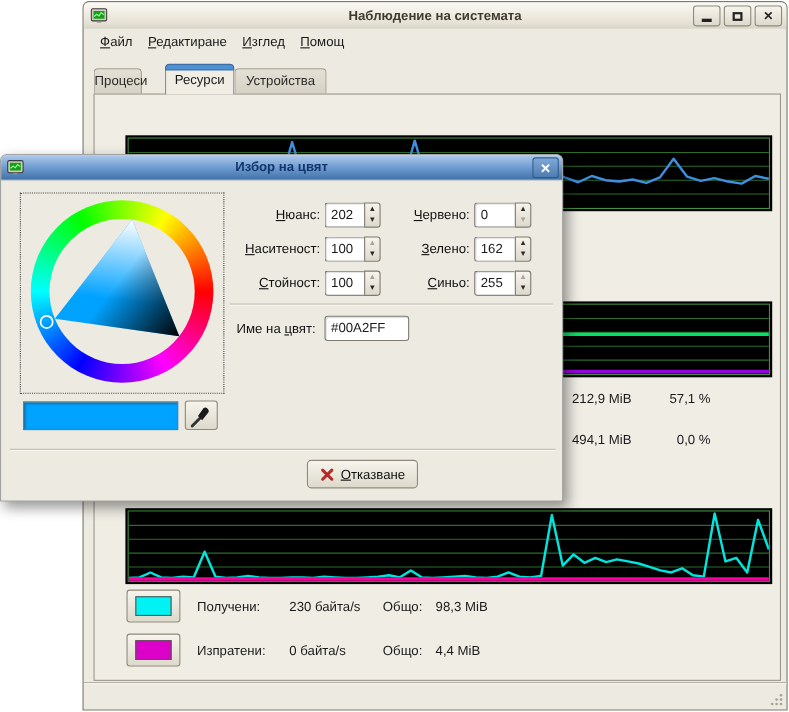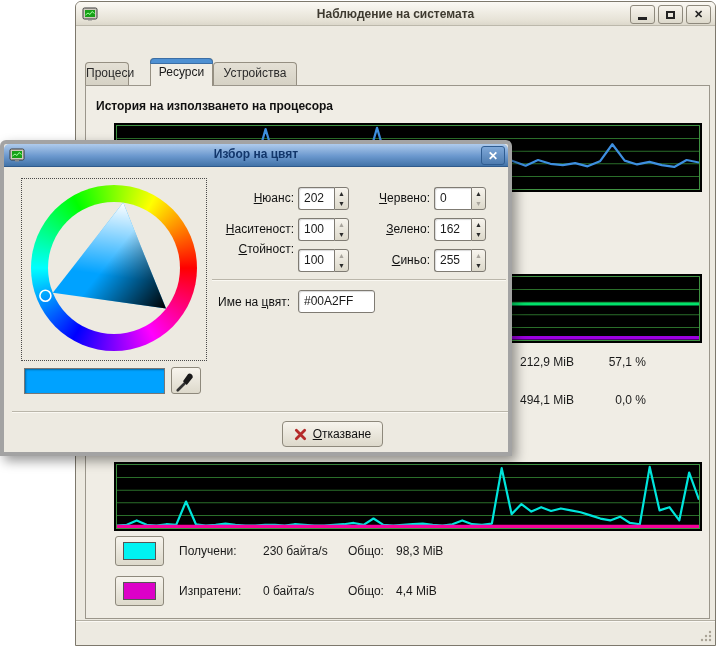--- a/index.html
+++ b/index.html
@@ -54,21 +54,21 @@
   .lg-rate  { left:148px; width:84px; }
   .lg-total-label { left:233px; width:46px; }
   .lg-total { left:281px; }
 
   .statusbar { position:absolute; left:0; bottom:0; width:100%; height:25px;
     border-top:1px solid #B3AFA3; box-shadow:inset 0 1px 0 #FBF9F4; }
   .grip { position:absolute; right:3px; bottom:3px; width:14px; height:14px; }
 
   
   .dialog { position:absolute; left:0; top:140px; width:512px; height:316px; background:#EDEAE1;
-    border:4px solid #a3a3a3; border-radius:6px 6px 0 0; box-shadow:4px 5px 12px rgba(0,0,0,.40); z-index:10; }
+    border:1px solid #a3a3a3; border-radius:6px 6px 0 0; box-shadow:4px 5px 12px rgba(0,0,0,.40); z-index:10; }
   .dlg-titlebar { position:absolute; left:0; top:0; width:100%; height:23px;
     background:linear-gradient(#AFCBEC,#6B98CE 55%,#4273A8); border-bottom:1px solid #2F5A8C;
     border-radius:5px 5px 0 0; }
   .dlg-title { position:absolute; left:0; right:0; top:3px; text-align:center; font-weight:bold; color:#12366B; }
   .dlg-icon { position:absolute; left:5px; top:3px; width:16px; height:16px; }
   .dlg-close { position:absolute; right:3px; top:2px; width:24px; height:19px; border:1px solid #2F5C90;
     border-radius:3px; background:linear-gradient(#7FA8D8,#4E7CB0); color:#fff; font-weight:bold;
     font-size:12px; line-height:16px; text-align:center; padding:0; }
 
   .wheel-frame { position:absolute; left:17px; top:34px; width:186px; height:183px; border:1px dotted #4a4a4a; }
@@ -118,29 +118,34 @@
         </button>
       <button class="win-btn">
           <span class="glyph-max"></span>
         </button>
       <button class="win-btn">
           <span>✕</span>
         </button>
     </span>
   </div>
 
+  <div class="menubar">
+    <span class="menu-item"><u>Ф</u>айл</span>
+    <span class="menu-item"><u>Р</u>едактиране</span>
+    <span class="menu-item"><u>И</u>зглед</span>
+    <span class="menu-item"><u>П</u>омощ</span>
+  </div>
 
   <div class="tabbar">
     <div class="tab inactive" style="left:9px; width:44px;">Процеси</div>
     <div class="tab active" style="left:74px; width:63px;">Ресурси</div>
     <div class="tab inactive" style="left:137px; width:84px;">Устройства</div>
   </div>
 
   <div class="panel">
-    <div class="section-heading" style="top:13px;">История на използването на процесора</div>
 
     <div class="chart" style="left:28px; top:37px; width:588px; height:69px;">
       <div class="chart-inner">
           <svg viewBox="0 0 100 100" preserveAspectRatio="none">
             <line x1="0" x2="100" y1="20" y2="20" stroke="#2A6E2A" stroke-width="1" vector-effect="non-scaling-stroke"></line>
             <line x1="0" x2="100" y1="40" y2="40" stroke="#2A6E2A" stroke-width="1" vector-effect="non-scaling-stroke"></line>
             <line x1="0" x2="100" y1="60" y2="60" stroke="#2A6E2A" stroke-width="1" vector-effect="non-scaling-stroke"></line>
             <line x1="0" x2="100" y1="80" y2="80" stroke="#2A6E2A" stroke-width="1" vector-effect="non-scaling-stroke"></line>
             <polyline points="0.00,73.00 2.13,71.00 4.26,74.00 6.38,70.00 8.51,72.00 10.64,73.00 12.77,69.00 14.89,71.00 17.02,73.00 19.15,70.00 21.28,72.00 23.40,74.00 25.53,5.00 27.66,71.00 29.79,73.00 31.91,70.00 34.04,72.00 36.17,74.00 38.30,71.00 40.43,69.00 42.55,72.00 44.68,3.00 46.81,70.00 48.94,67.00 51.06,55.00 53.19,62.00 55.32,50.00 57.45,58.00 59.57,64.00 61.70,59.00 63.83,61.00 65.96,48.00 68.09,56.00 70.21,63.00 72.34,54.00 74.47,60.00 76.60,62.00 78.72,59.00 80.85,64.00 82.98,56.00 85.11,29.00 87.23,55.00 89.36,61.00 91.49,57.00 93.62,62.00 95.74,65.00 97.87,54.00 100.00,58.00" fill="none" stroke="#3E8FE0" stroke-width="2.2" stroke-linejoin="round" vector-effect="non-scaling-stroke"></polyline>
           </svg>
@@ -269,21 +274,21 @@
       <span class="arr dn" style="color: rgb(42, 42, 42);">▼</span>
     </span>
 
   <span class="fld-label" style="left:208px; top:74px; width:82px;"><u>Н</u>аситеност:</span>
   <span class="entry" style="left:294px; top:74px; width:36px;">100</span>
   <span class="spin" style="left:330px; top:74px;">
       <span class="arr up" style="color: rgb(168, 164, 156);">▲</span>
       <span class="arr dn" style="color: rgb(42, 42, 42);">▼</span>
     </span>
 
-  <span class="fld-label" style="left:208px; top:94px; width:82px;"><u>С</u>тойност:</span>
+  <span class="fld-label" style="left:208px; top:105px; width:82px;"><u>С</u>тойност:</span>
   <span class="entry" style="left:294px; top:105px; width:36px;">100</span>
   <span class="spin" style="left:330px; top:105px;">
       <span class="arr up" style="color: rgb(168, 164, 156);">▲</span>
       <span class="arr dn" style="color: rgb(42, 42, 42);">▼</span>
     </span>
 
   <span class="fld-label" style="left:350px; top:43px; width:76px;"><u>Ч</u>ервено:</span>
   <span class="entry" style="left:430px; top:43px; width:37px;">0</span>
   <span class="spin" style="left:467px; top:43px;">
       <span class="arr up" style="color: rgb(42, 42, 42);">▲</span>

